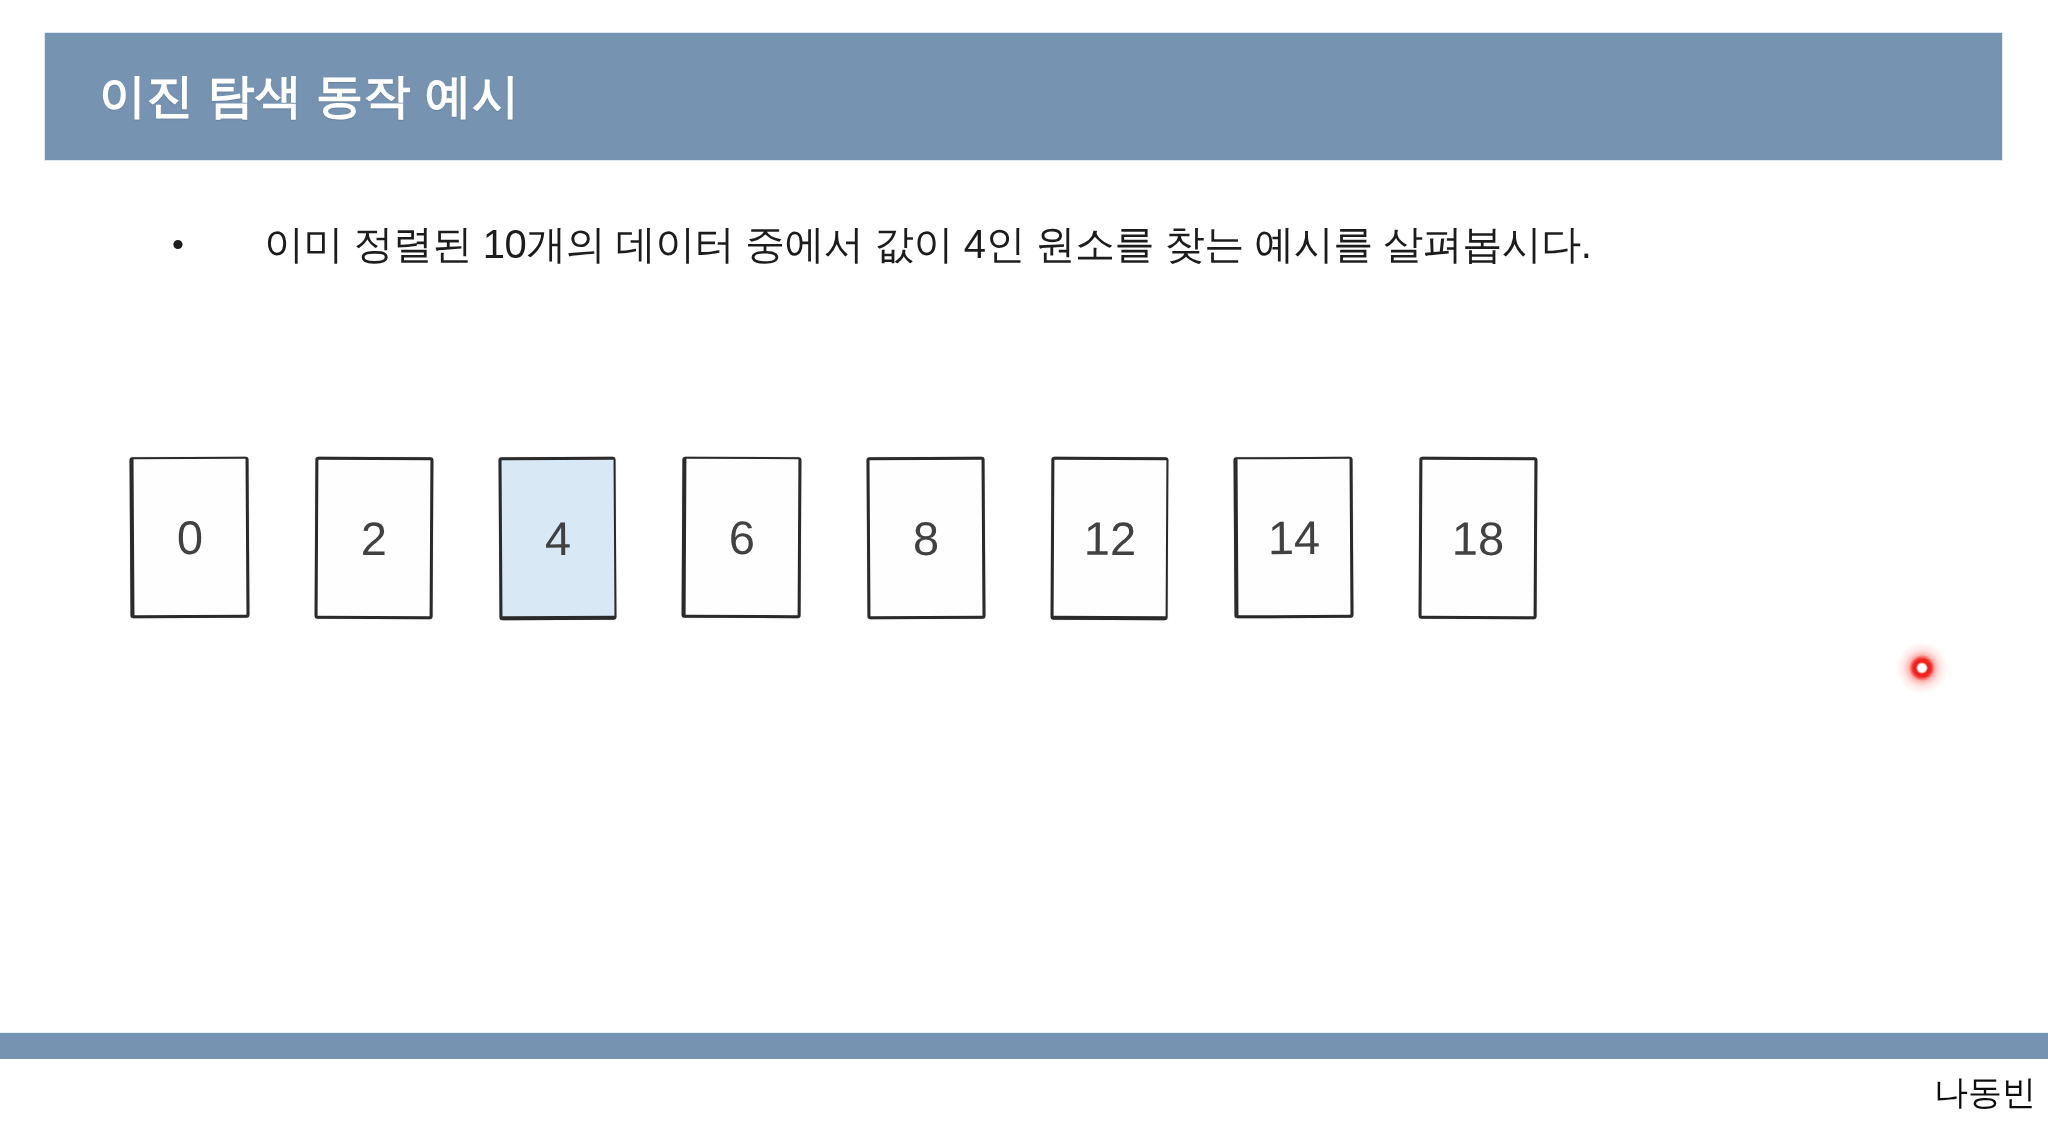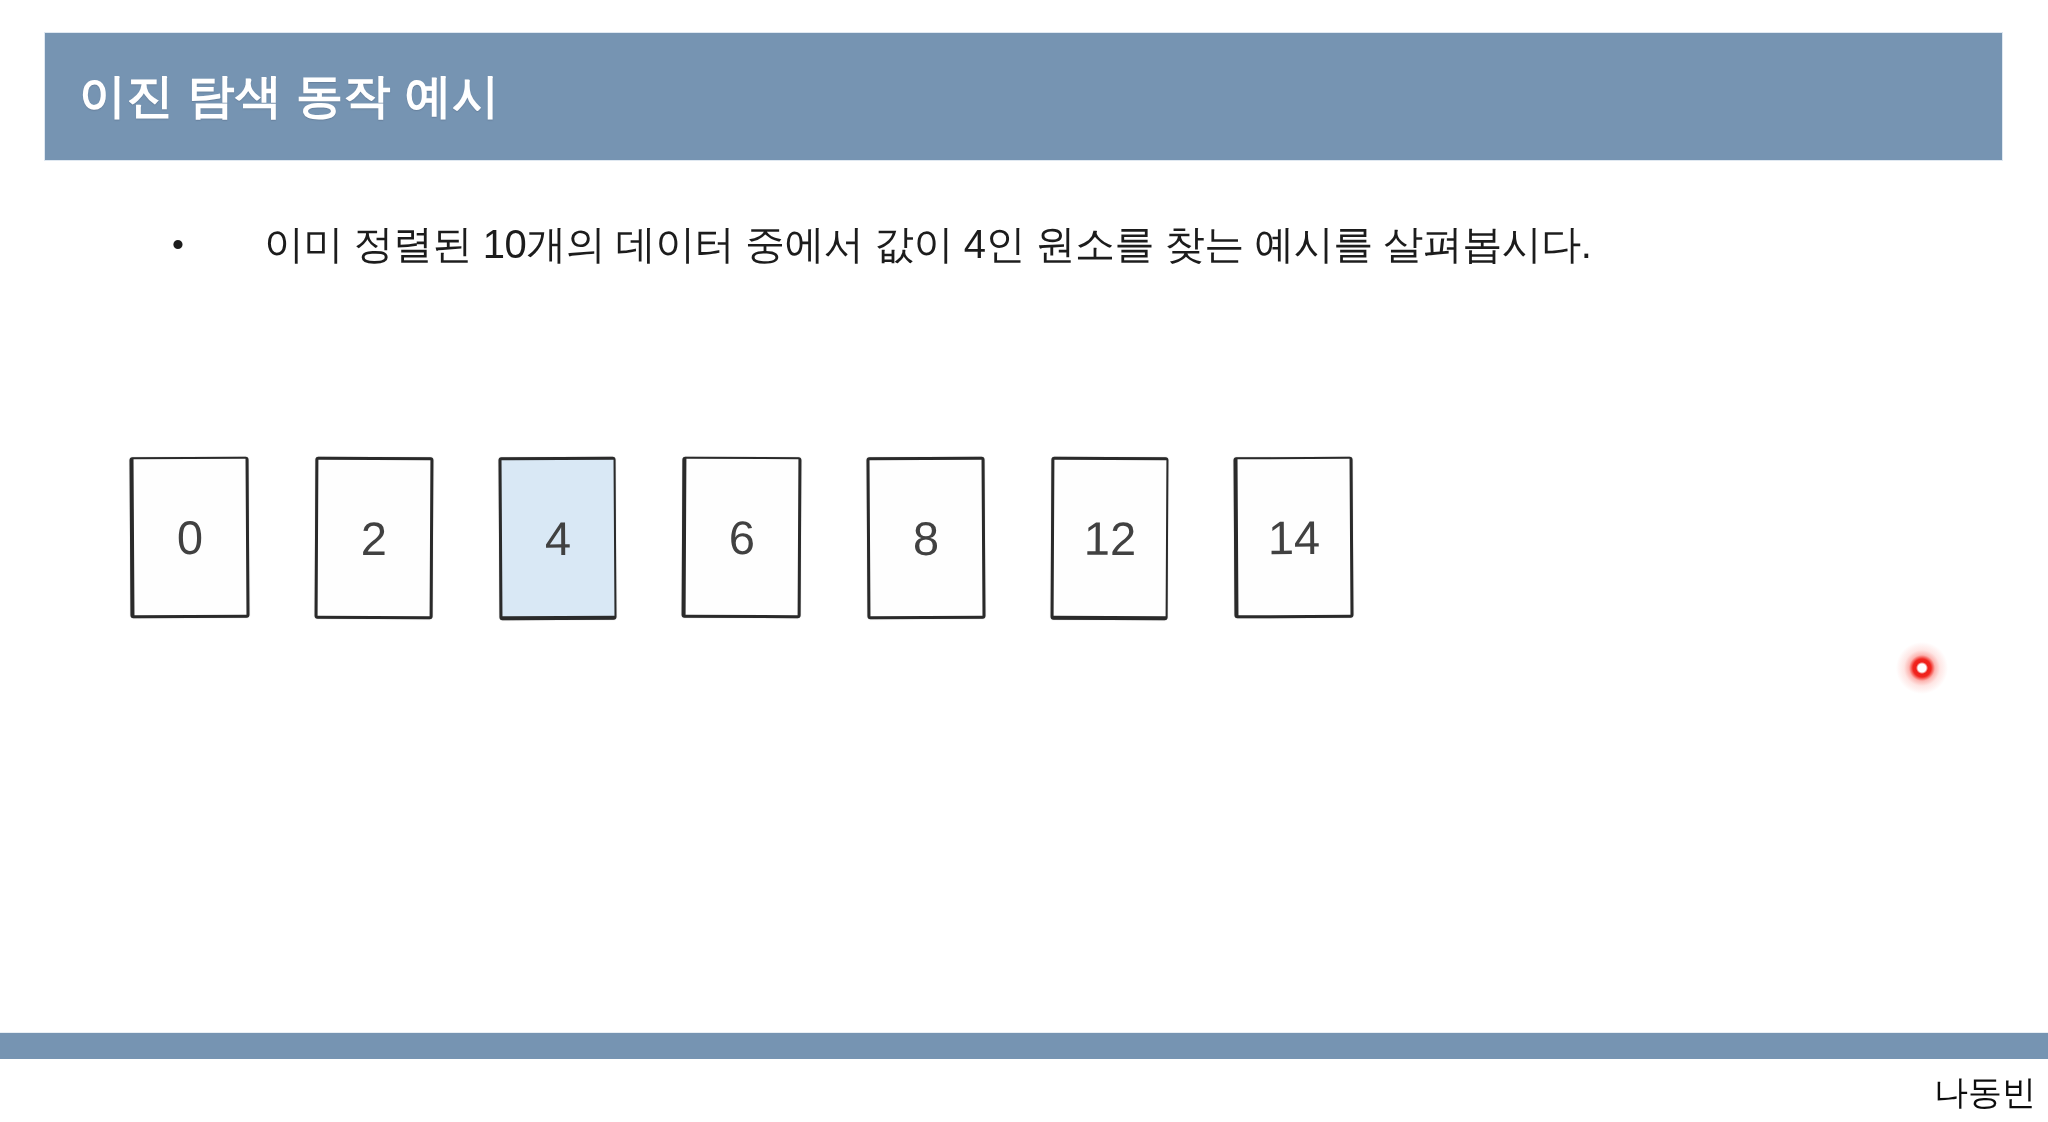--- a/index.html
+++ b/index.html
@@ -16,21 +16,21 @@
     overflow:hidden;
     font-family:"Liberation Sans","DejaVu Sans",sans-serif;
   }
   
   .header-bar{
     position:absolute;left:45px;top:33px;
     width:1957px;height:127px;
     background:var(--accent);
     display:flex;align-items:center;
     box-sizing:border-box;
-    padding-left:34px;
+    padding-left:54px;
     box-shadow:0 0 0 1px rgba(220,230,240,0.9);
   }
   .header-title{
     color:#ffffff;
     font-size:47px;
     font-weight:bold;
     letter-spacing:0.5px;
     text-shadow:0 1px 1px rgba(90,110,135,0.5);
   }
   
@@ -114,20 +114,21 @@
   </div>
 
   <div class="array-row">
     <div class="box">0</div>
     <div class="box">2</div>
     <div class="box highlighted">4</div>
     <div class="box">6</div>
     <div class="box">8</div>
     <div class="box">12</div>
     <div class="box">14</div>
+    <div class="box">18</div>
   </div>
 
   <div class="laser-dot"></div>
 
   <div class="footer-bar"></div>
   <div class="footer-right">나동빈</div>
 
 </div>
 
 </body></html>

